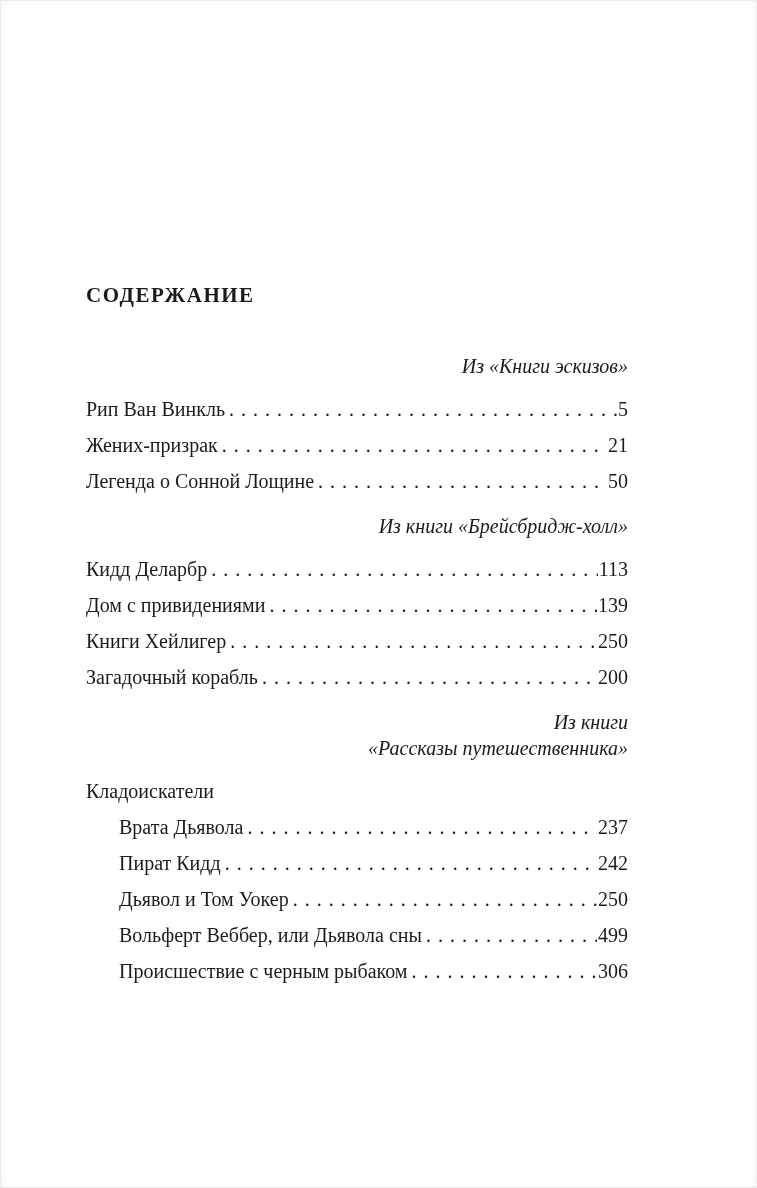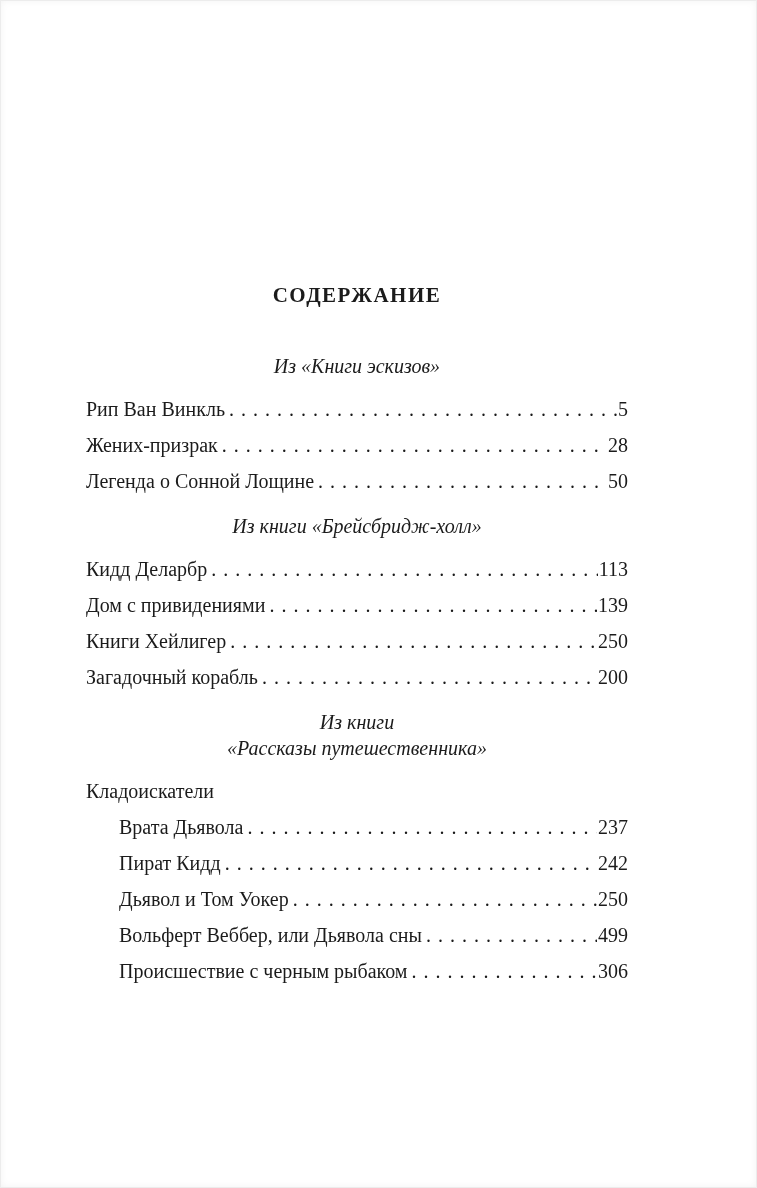--- a/index.html
+++ b/index.html
@@ -14,32 +14,31 @@
     box-sizing: border-box;
     padding: 283px 129px 0 86px;
     background: #ffffff;
     color: #1b1b1b;
     font-family: "Liberation Serif", "DejaVu Serif", serif;
     overflow: hidden;
     box-shadow: inset 0 0 0 1px #ececec, inset 0 0 8px rgba(0,0,0,0.06);
   }
   .toc-title {
     margin: 0 0 46px 0;
-    text-align: center;
     font-size: 21px;
     font-weight: bold;
     letter-spacing: 1.5px;
     line-height: 24px;
   }
   .toc-section {
     margin-top: 10px;
   }
   .section-heading {
     margin: 14px 0 12px 0;
-    text-align: center;
+    text-align: right;
     font-size: 20px;
     font-style: italic;
     font-weight: normal;
     line-height: 26px;
   }
   .entry {
     display: flex;
     align-items: baseline;
     font-size: 20px;
     line-height: 36px;
@@ -80,21 +79,21 @@
     <h2 class="section-heading">Из «Книги эскизов»</h2>
     <div class="entries">
       <div class="entry">
         <span class="entry-title">Рип Ван Винкль</span>
         <span class="leader"></span>
         <span class="pagenum">5</span>
       </div>
       <div class="entry">
         <span class="entry-title">Жених-призрак</span>
         <span class="leader"></span>
-        <span class="pagenum">28</span>
+        <span class="pagenum">21</span>
       </div>
       <div class="entry">
         <span class="entry-title">Легенда о Сонной Лощине</span>
         <span class="leader"></span>
         <span class="pagenum">50</span>
       </div>
     </div>
   </section>
 
   <section class="toc-section">

